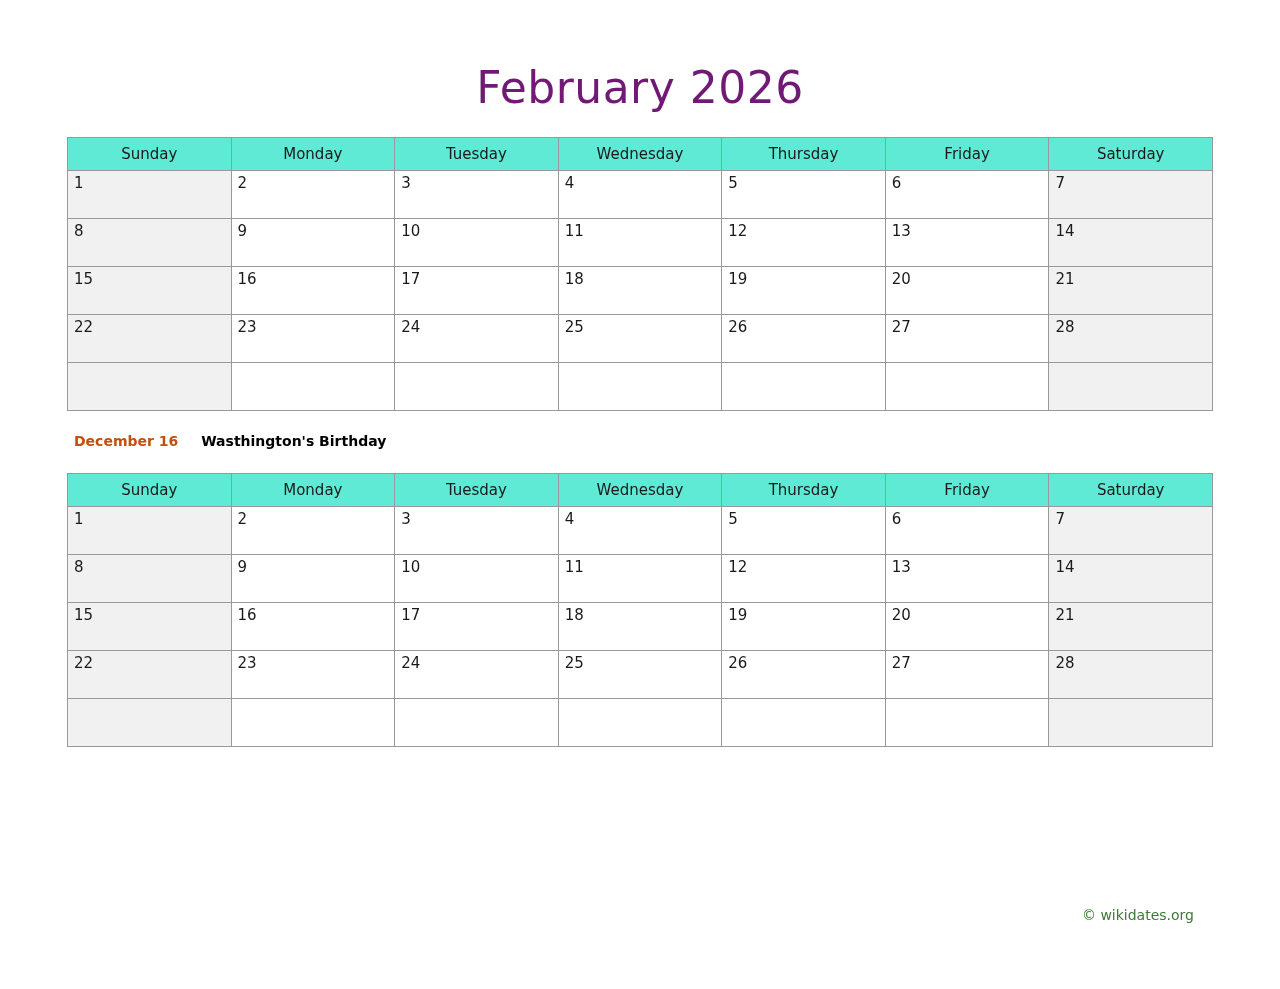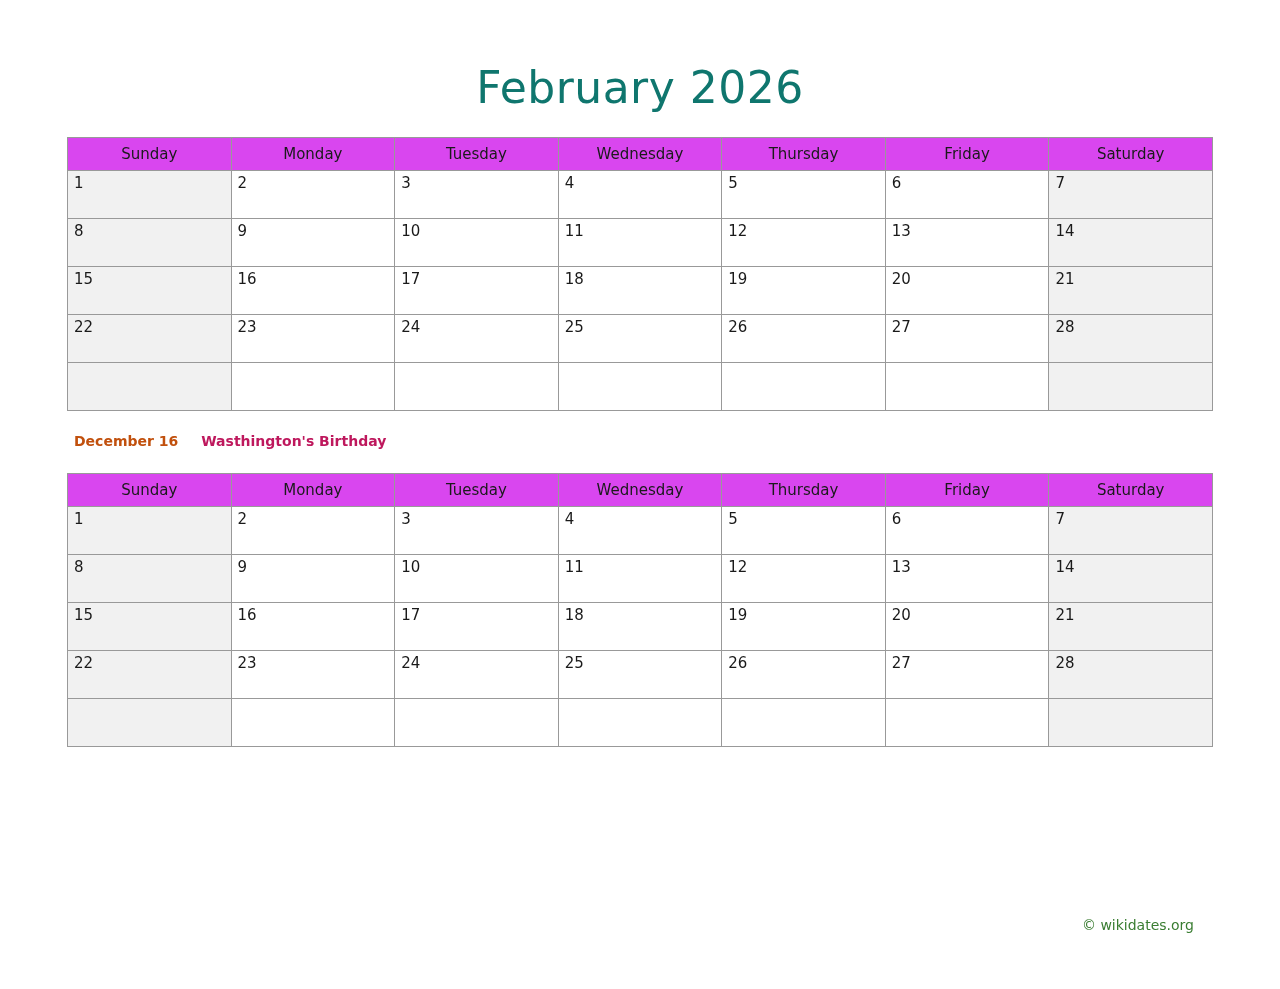--- a/index.html
+++ b/index.html
@@ -19,39 +19,39 @@
     width: 1280px;
     height: 989px;
     position: relative;
     box-sizing: border-box;
   }
   .month-title {
     text-align: center;
     font-size: 44px;
     font-weight: normal;
     letter-spacing: 0.5px;
-    color: #0f766e;
+    color: #701a75;
     margin: 0;
     font-family: "DejaVu Sans", sans-serif;
   }
   #feb-title { padding-top: 62px; }
   #mar-title { padding-top: 62px; }
 
   .cal-wrap {
     width: 1146px;
     margin: 0 auto;
   }
   table.calendar {
     width: 1146px;
     border-collapse: collapse;
     table-layout: fixed;
     border: 1px solid #999999;
   }
   table.calendar th {
-    background: #d946ef;
+    background: #5eead4;
     border: 1px solid #999999;
     font-size: 15px;
     font-weight: normal;
     text-align: center;
     height: 28px;
     color: #1a1a1a;
     padding: 2px 6px;
   }
   table.calendar td {
     border: 1px solid #999999;
@@ -71,27 +71,27 @@
     font-size: 14px;
     font-weight: bold;
     color: #1a1a1a;
   }
   .holiday-date {
     color: #c1500d;
     font-weight: bold;
     margin-right: 18px;
   }
   .holiday-name {
-    color: #be185d;
+    color: #000000;
     font-weight: bold;
   }
   .footer {
     position: absolute;
     right: 86px;
-    bottom: 56px;
+    bottom: 66px;
     font-size: 14px;
     color: #3a7d32;
   }
   .footer .copy { color: #3a7d32; }
   .footer .brand { color: #3a7d32; }
   .spacer-24 { height: 24px; }
 </style>
 </head>
 <body>
 

